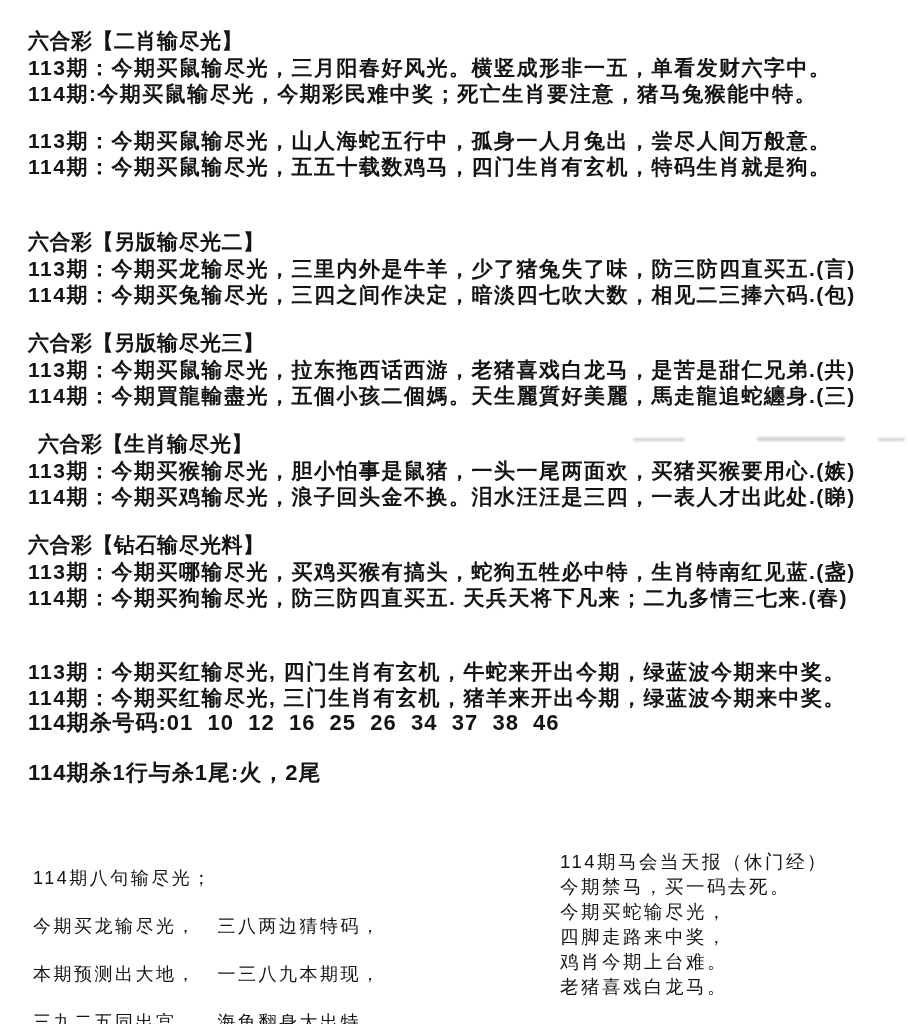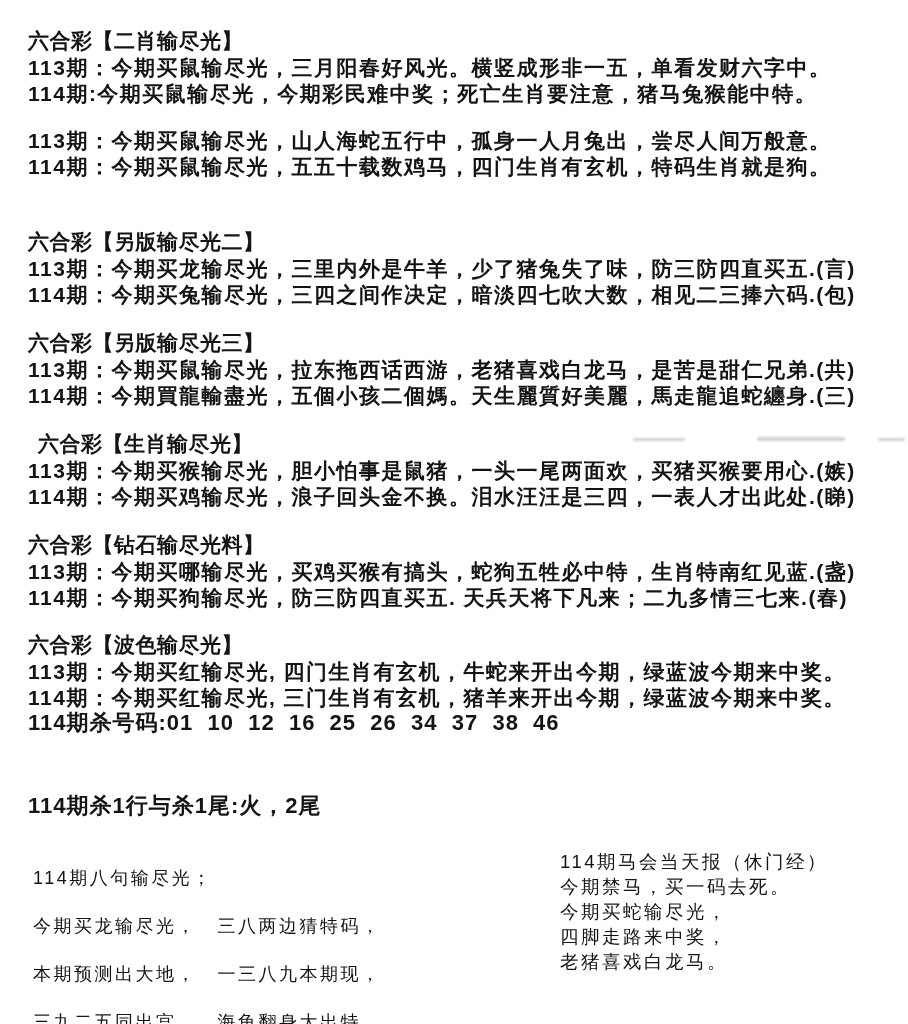--- a/index.html
+++ b/index.html
@@ -114,36 +114,37 @@
   <div class="sec-line">114期：今期买鸡输尽光，浪子回头金不换。泪水汪汪是三四，一表人才出此处.(睇)</div>
 </div>
 
 <div class="abs section" style="top:532px">
   <div class="sec-title"><span>六合彩【钻石输尽光料】</span><span class="tri"></span></div>
   <div class="sec-line">113期：今期买哪输尽光，买鸡买猴有搞头，蛇狗五牲必中特，生肖特南红见蓝.(盏)</div>
   <div class="sec-line">114期：今期买狗输尽光，防三防四直买五. 天兵天将下凡来；二九多情三七来.(春)</div>
 </div>
 
 <div class="abs section" style="top:632px">
-  <div class="sec-title"><span>六合彩【波色输尽光】</span><span class="tri"></span></div>
+  <div class="sec-title"><span class="tri"></span></div>
   <div class="sec-line">113期：今期买红输尽光, 四门生肖有玄机，牛蛇来开出今期，绿蓝波今期来中奖。</div>
   <div class="sec-line">114期：今期买红输尽光, 三门生肖有玄机，猪羊来开出今期，绿蓝波今期来中奖。</div>
 </div>
 
 <div class="abs kill-line" style="top:708px"><span>114期杀号码:</span><span>01  10  12  16  25  26  34  37  38  46</span></div>
 
-<div class="abs kill-line" style="top:791px">114期杀1行与杀1尾:火，2尾</div>
+<div class="abs kill-line" style="top:758px">114期杀1行与杀1尾:火，2尾</div>
 
 <div class="abs verses">
   <div class="v-line">114期八句输尽光；</div>
   <div class="v-line">今期买龙输尽光，　三八两边猜特码，</div>
   <div class="v-line">本期预测出大地，　一三八九本期现，</div>
   <div class="v-line">三九二五同出宫，　海龟翻身大出特，</div>
   <div class="v-line">今期道人话你知，　四前六后有玄机。</div>
 </div>
 
 <div class="abs report">
   <div class="r-line">114期马会当天报（休门经）</div>
   <div class="r-line">今期禁马，买一码去死。</div>
   <div class="r-line">今期买蛇输尽光，</div>
   <div class="r-line">四脚走路来中奖，</div>
+  <div class="r-line">鸡肖今期上台难。</div>
   <div class="r-line">老猪喜戏白龙马。</div>
 </div>
 
 </body></html>

